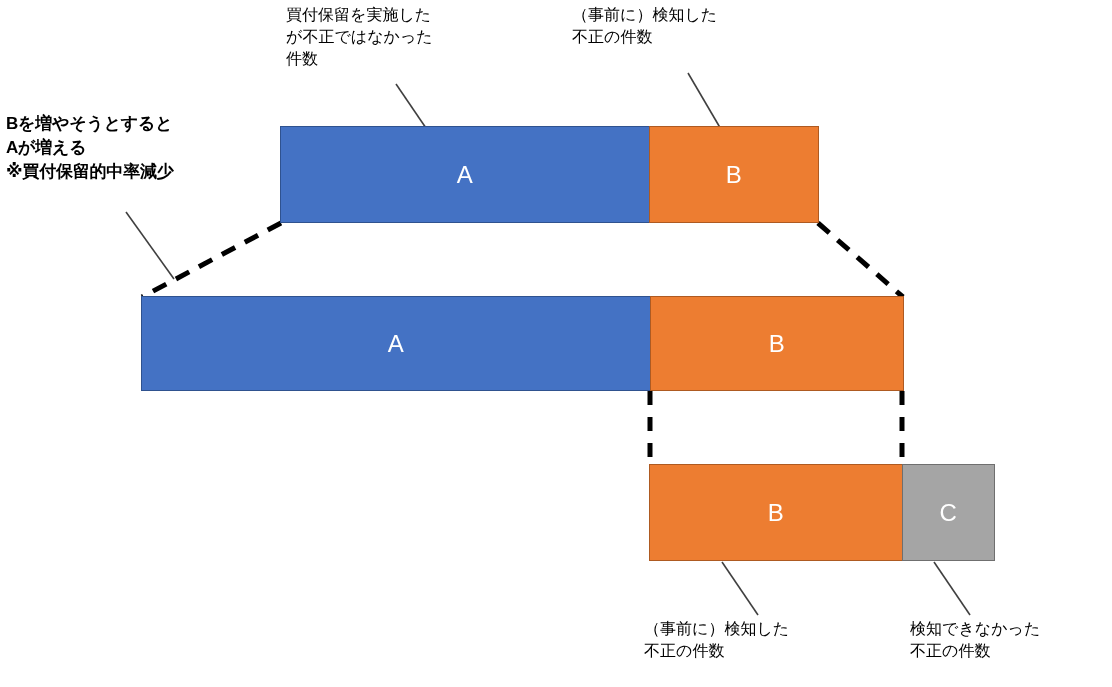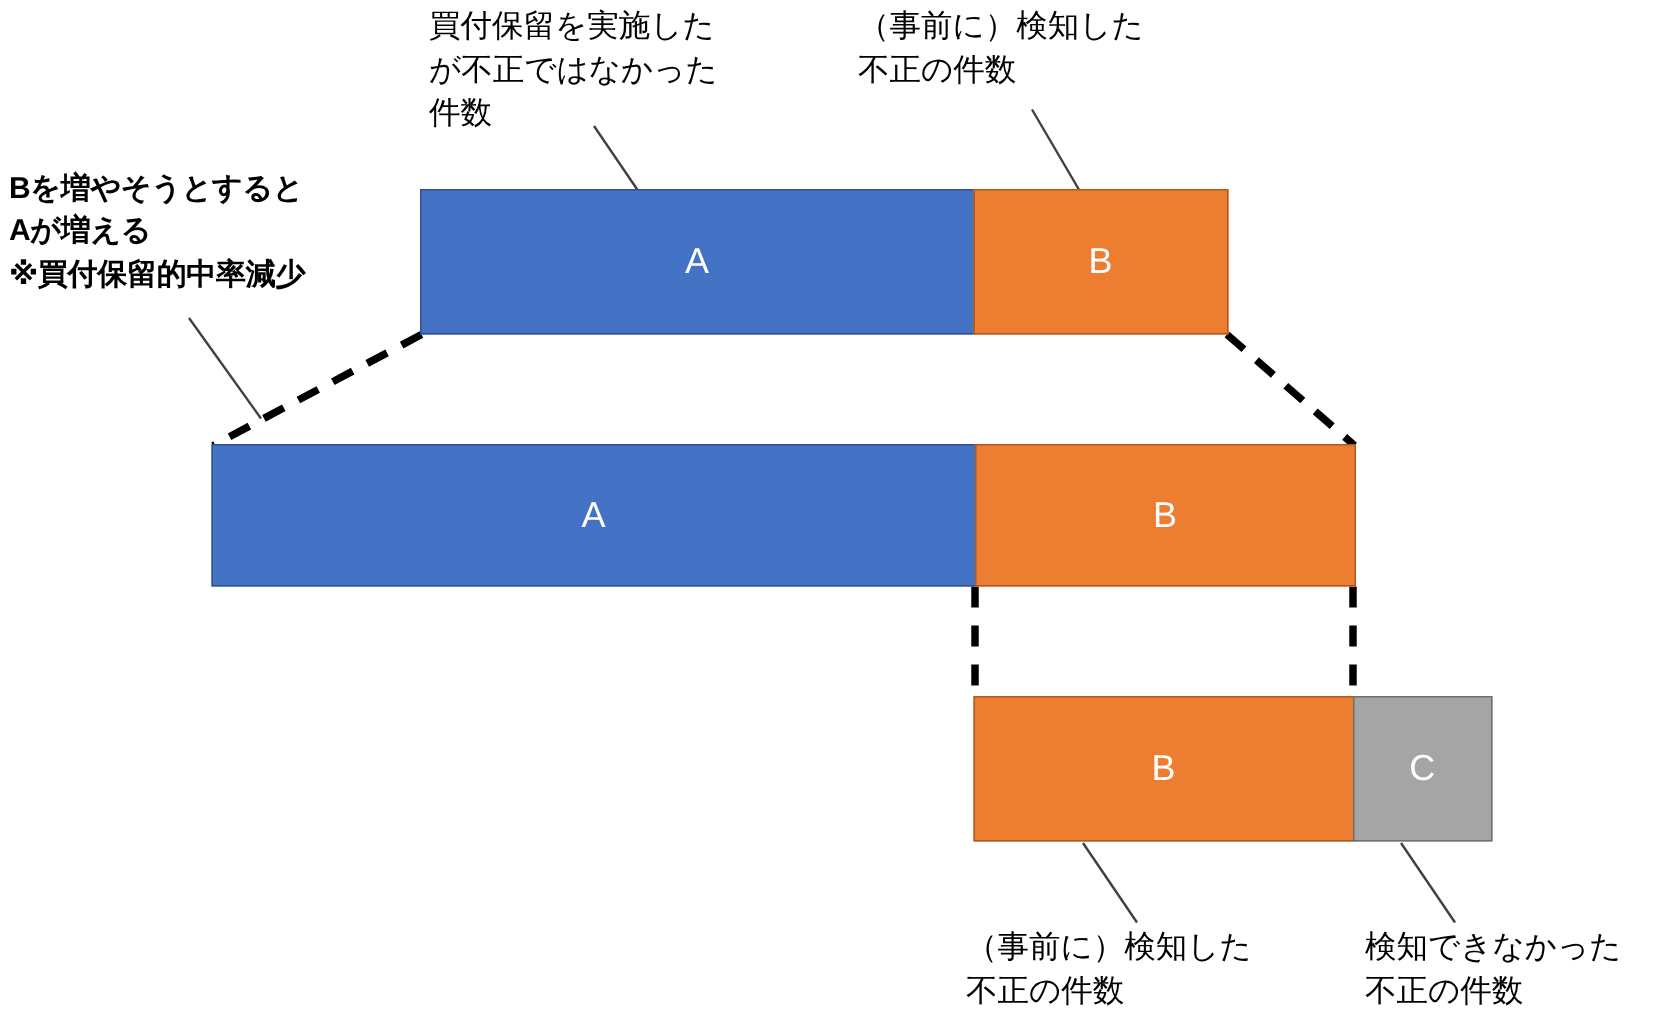--- a/index.html
+++ b/index.html
@@ -41,29 +41,29 @@
   .bar-label {
     color: #FFFFFF;
     font-size: 24px;
     font-weight: 400;
     line-height: 1;
     letter-spacing: 0.5px;
     user-select: none;
   }
   .note {
     position: absolute;
-    font-size: 21px;
+    font-size: 16px;
     line-height: 1.37;
     color: #000000;
     white-space: pre-line;
     letter-spacing: 0px;
   }
   .note.bold {
     font-weight: bold;
-    font-size: 20px;
+    font-size: 17px;
     line-height: 1.42;
     letter-spacing: -0.2px;
   }
 </style>
 </head>
 <body>
 
 <div id="canvas">
 
   <svg class="svg-layer" viewBox="0 0 1112 687" width="1112" height="687" xmlns="http://www.w3.org/2000/svg">

